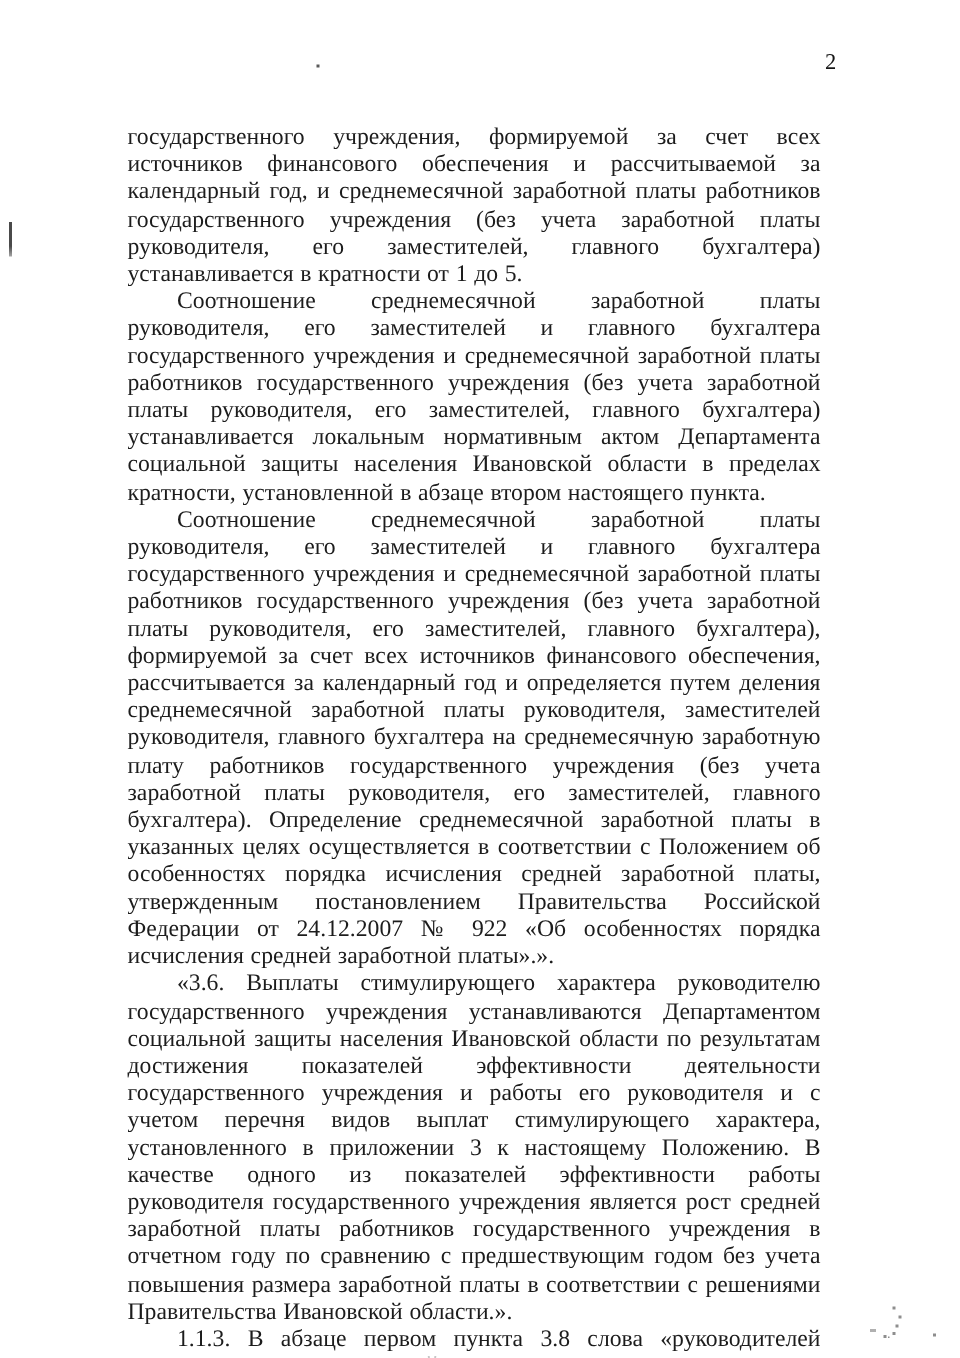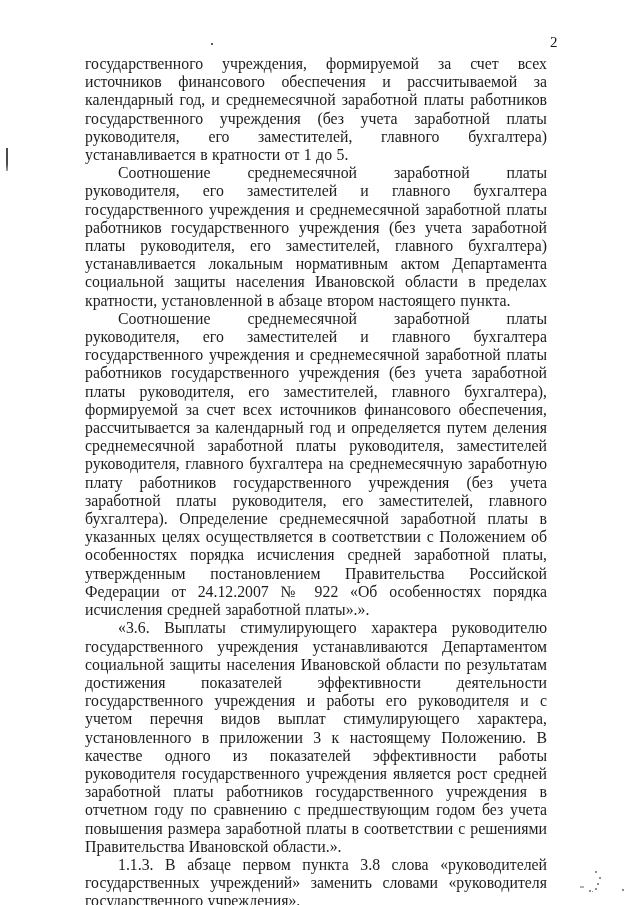--- a/index.html
+++ b/index.html
@@ -33,20 +33,21 @@
     margin: 0;
     font-size: 15.8px;
     line-height: 18.2px;
     text-align: justify;
     text-indent: 33px;
     hyphens: none;
     word-spacing: 0.5px;
   }
   .para.no-indent {
     text-indent: 0;
+    margin-top: 28px;
   }
   
   .artifact {
     position: absolute;
     background: #8e8e8e;
   }
   .art-left-dash {
     left: 6px;
     top: 148px;
     width: 2px;

